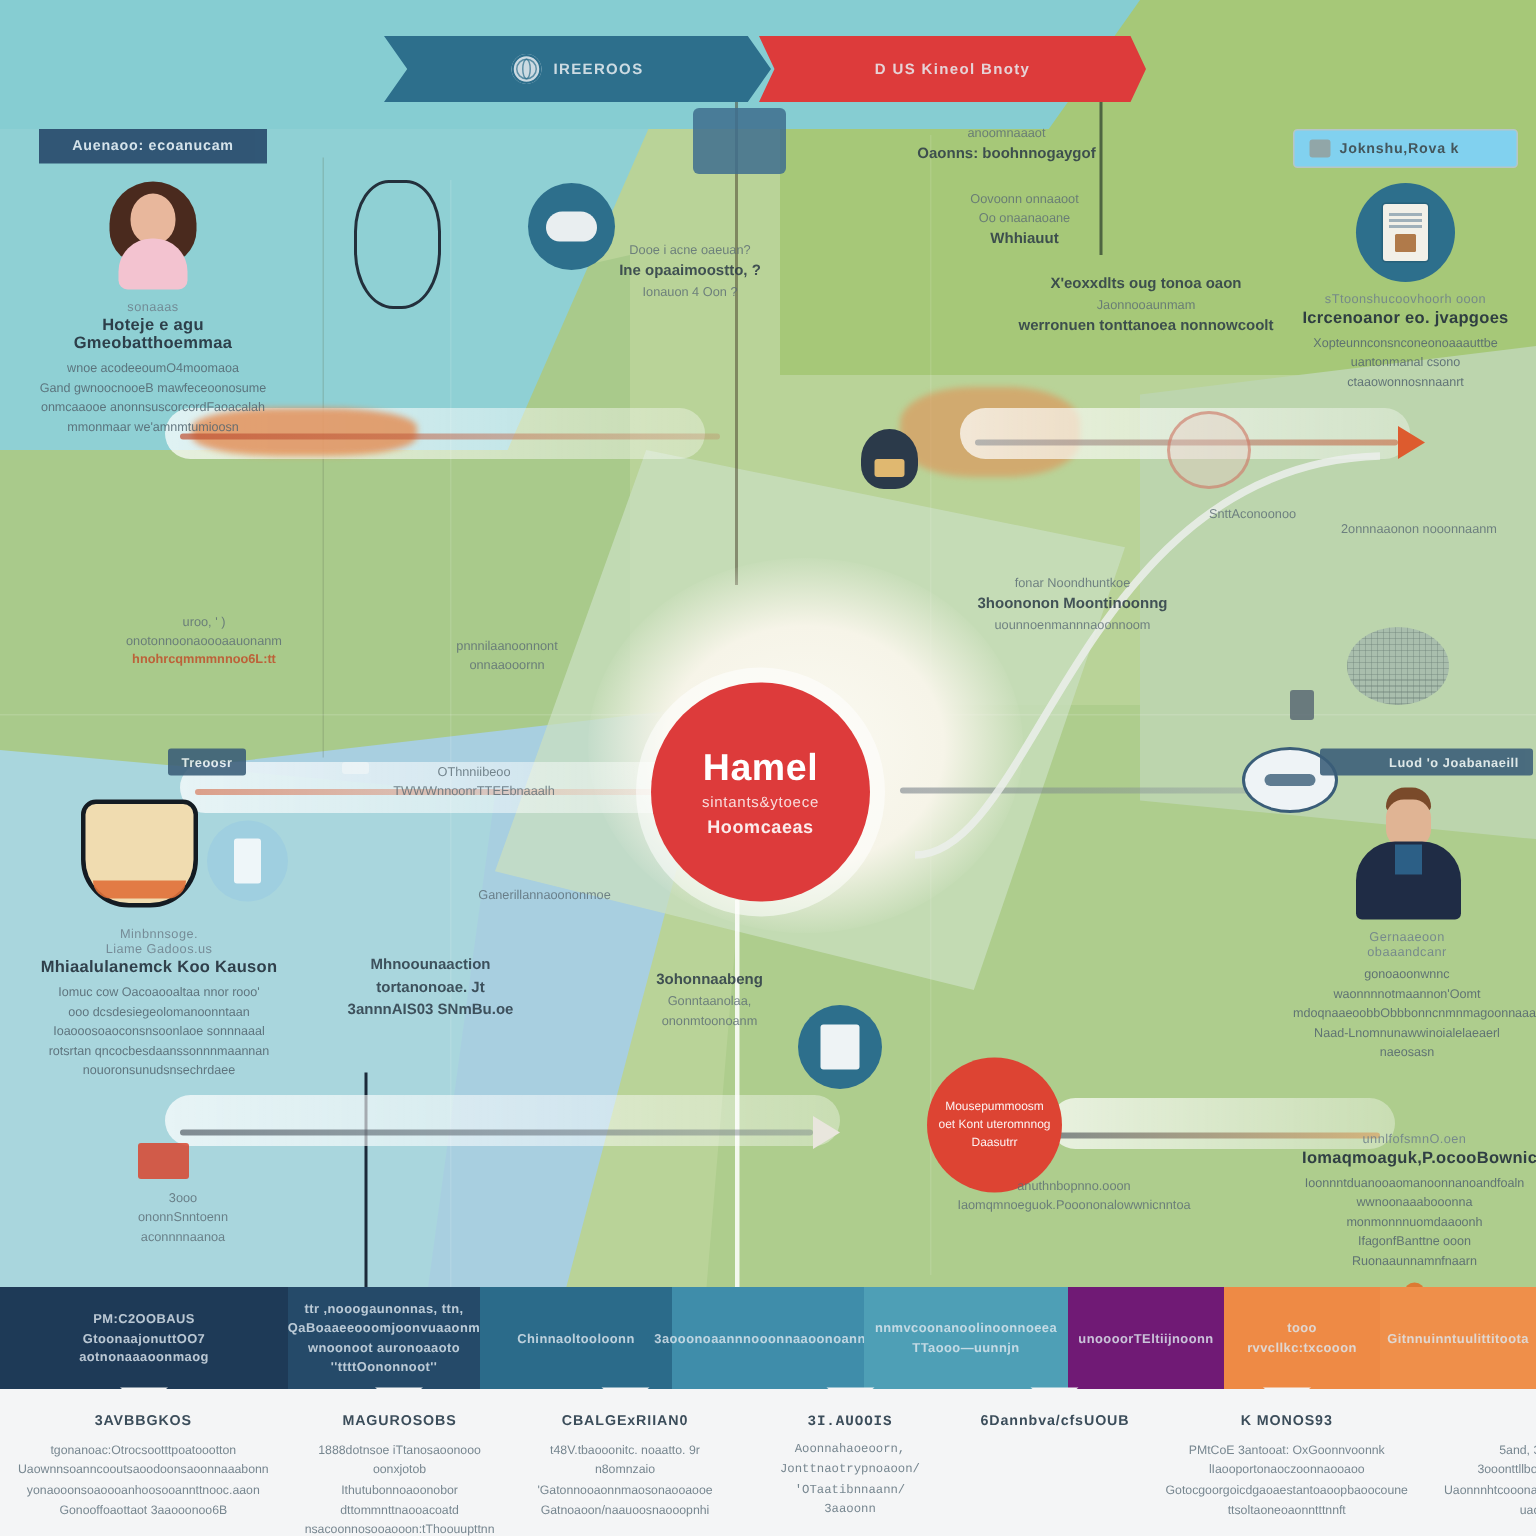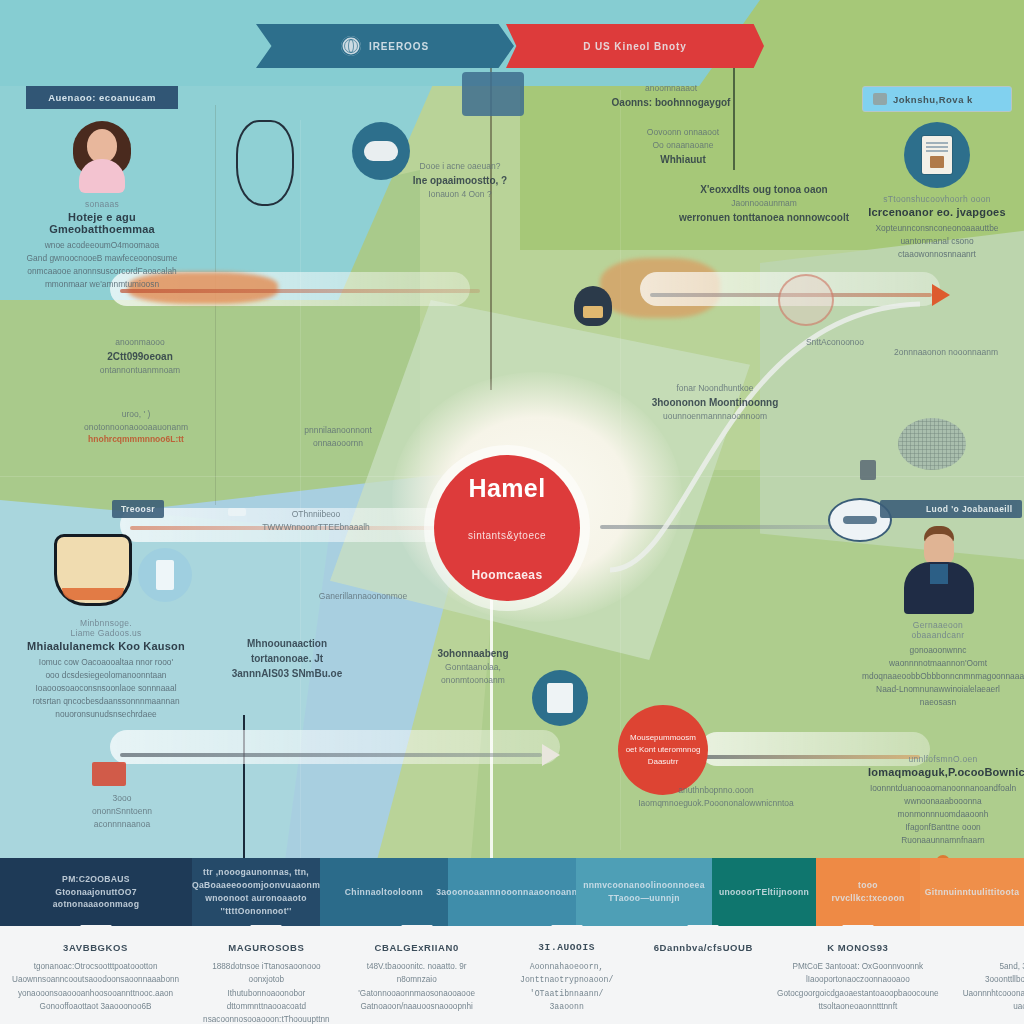--- a/index.html
+++ b/index.html
@@ -183,21 +183,20 @@
     filter: blur(2px);
   }
 
   
   .hub {
     position: absolute; left: 434px; top: 455px; width: 146px; height: 146px;
     border-radius: 50%; background: #dd3b3b;
     display: flex; flex-direction: column; align-items: center;
     justify-content: center; color: #fff; text-align: center;
     box-shadow: 0 0 0 10px rgba(255,255,255,.55);
-    gap: 24px;
   }
   .hub-title { font-size: 25px; font-weight: 700; letter-spacing: .4px; }
   .hub-sub1 { font-size: 10px; opacity: .82; margin-top: 3px; letter-spacing: .5px; }
   .hub-sub2 { font-size: 12px; font-weight: 700; opacity: .9; margin-top: 3px; letter-spacing: .4px; }
 
   .node-red {
     position: absolute; left: 618px; top: 705px; width: 90px; height: 90px;
     border-radius: 50%; background: #dd4433; color: #fff;
     display: flex; flex-direction: column; align-items: center;
     justify-content: center; text-align: center; padding: 6px;
@@ -449,25 +448,20 @@
   <div class="float-lbl" style="left:608px; top:126px; width:150px;">
     <div class="t1">Oovoonn onnaaoot</div>
     <div class="t1">Oo onaanaoane</div>
     <div class="t2">Whhiauut</div>
   </div>
   <div class="float-lbl" style="left:664px; top:182px; width:200px;">
     <div class="t2">X'eoxxdlts oug tonoa  oaon</div>
     <div class="t1">Jaonnooaunmam</div>
     <div class="t2">werronuen tonttanoea nonnowcoolt</div>
   </div>
-  <div class="float-lbl" style="left:70px; top:336px; width:140px;">
-    <div class="t1">anoonmaooo</div>
-    <div class="t2">2Ctt099oeoan</div>
-    <div class="t1">ontannontuanmnoam</div>
-  </div>
   <div class="float-lbl" style="left:56px; top:408px; width:160px;">
     <div class="t1">uroo, ' )</div>
     <div class="t1">onotonnoonaoooaauonanm</div>
     <div class="t3">hnohrcqmmmnnoo6L:tt</div>
   </div>
   <div class="float-lbl" style="left:248px; top:424px; width:180px;">
     <div class="t1">pnnnilaanoonnont</div>
     <div class="t1">onnaaooornn</div>
   </div>
   <div class="float-lbl" style="left:640px; top:382px; width:150px;">
@@ -526,21 +520,21 @@
         <div class="band" style="background: rgb(43, 107, 138); width: 128px;">
           <div class="band-txt" style="white-space: pre-line;">Chinnaoltooloonn</div>
         </div>
         <div class="band" style="background: rgb(63, 141, 170); width: 128px;">
           <div class="band-txt" style="white-space: pre-line;">3aooonoaannnooonnaaoonoannoe</div>
         </div>
         <div class="band" style="background: rgb(78, 159, 182); width: 136px;">
           <div class="band-txt" style="white-space: pre-line;">nnmvcoonanoolinoonnoeea
 TTaooo—uunnjn</div>
         </div>
-        <div class="band" style="background: #0f766e; width: 104px;">
+        <div class="band" style="background: #701a75; width: 104px;">
           <div class="band-txt" style="white-space: pre-line;">unoooorTEltiijnoonn</div>
         </div>
         <div class="band" style="background: rgb(238, 138, 69); width: 104px;">
           <div class="band-txt" style="white-space: pre-line;">tooo rvvcllkc:txcooon</div>
         </div>
         <div class="band" style="background: rgb(239, 143, 74); width: 104px;">
           <div class="band-txt" style="white-space: pre-line;">Gitnnuinntuulittitoota</div>
         </div>
       </div>
     <div class="footer-body" id="footerCols">

